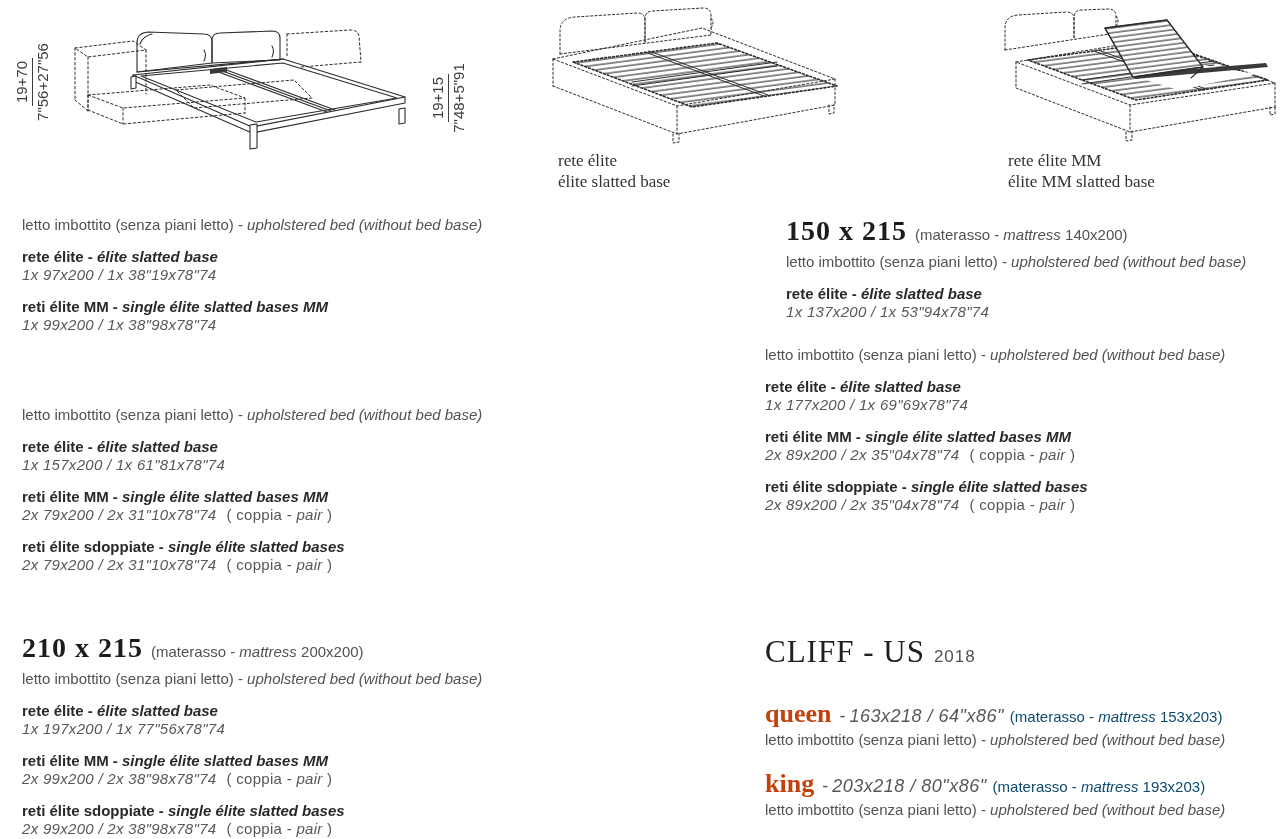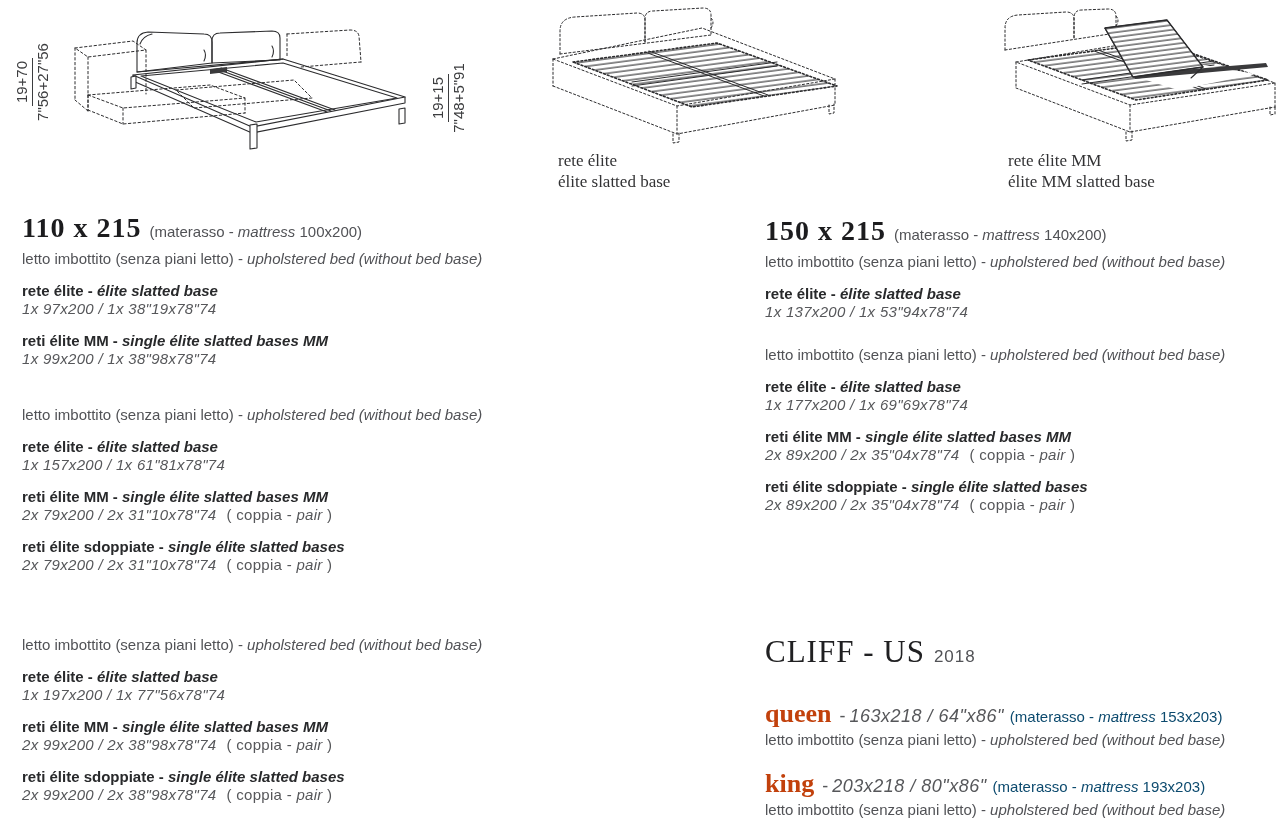--- a/index.html
+++ b/index.html
@@ -214,23 +214,20 @@
 <div class="diagram-caption" style="left:558px;top:150px">
   <div>rete élite</div>
   <div>élite slatted base</div>
 </div>
 <div class="diagram-caption" style="left:1008px;top:150px">
   <div>rete élite MM</div>
   <div>élite MM slatted base</div>
 </div>
 
 <div class="size-block" style="left:22px;top:213px">
-  <div class="title-row">
-    <span class="size-title">110 x 215</span><span class="title-note"><span>(materasso - </span><i>mattress</i><span> 100x200)</span></span>
-  </div>
   <div class="subtitle"><span>letto imbottito (senza piani letto) - </span><i>upholstered bed (without bed base)</i></div>
   <div class="opt">
     <div class="opt-name"><span>rete élite - </span><i>élite slatted base</i></div>
     <div class="opt-dims"><span>1x 97x200 / 1x 38"19x78"74</span></div>
   </div>
   <div class="opt">
     <div class="opt-name"><span>reti élite MM - </span><i>single élite slatted bases MM</i></div>
     <div class="opt-dims"><span>1x 99x200 / 1x 38"98x78"74</span></div>
   </div>
 </div>
@@ -245,36 +242,39 @@
     <div class="opt-name"><span>reti élite MM - </span><i>single élite slatted bases MM</i></div>
     <div class="opt-dims"><span>2x 79x200 / 2x 31"10x78"74</span><span class="copnote"><span>( coppia - </span><i>pair</i><span> )</span></span></div>
   </div>
   <div class="opt">
     <div class="opt-name"><span>reti élite sdoppiate - </span><i>single élite slatted bases</i></div>
     <div class="opt-dims"><span>2x 79x200 / 2x 31"10x78"74</span><span class="copnote"><span>( coppia - </span><i>pair</i><span> )</span></span></div>
   </div>
 </div>
 
 <div class="size-block" style="left:22px;top:633px">
+  <div class="title-row">
+    <span class="size-title">210 x 215</span><span class="title-note"><span>(materasso - </span><i>mattress</i><span> 200x200)</span></span>
+  </div>
   <div class="subtitle"><span>letto imbottito (senza piani letto) - </span><i>upholstered bed (without bed base)</i></div>
   <div class="opt">
     <div class="opt-name"><span>rete élite - </span><i>élite slatted base</i></div>
     <div class="opt-dims"><span>1x 197x200 / 1x 77"56x78"74</span></div>
   </div>
   <div class="opt">
     <div class="opt-name"><span>reti élite MM - </span><i>single élite slatted bases MM</i></div>
     <div class="opt-dims"><span>2x 99x200 / 2x 38"98x78"74</span><span class="copnote"><span>( coppia - </span><i>pair</i><span> )</span></span></div>
   </div>
   <div class="opt">
     <div class="opt-name"><span>reti élite sdoppiate - </span><i>single élite slatted bases</i></div>
     <div class="opt-dims"><span>2x 99x200 / 2x 38"98x78"74</span><span class="copnote"><span>( coppia - </span><i>pair</i><span> )</span></span></div>
   </div>
 </div>
 
-<div class="size-block" style="left:765px;top:216px">
+<div class="size-block" style="left:786px;top:216px">
   <div class="title-row">
     <span class="size-title">150 x 215</span><span class="title-note"><span>(materasso - </span><i>mattress</i><span> 140x200)</span></span>
   </div>
   <div class="subtitle"><span>letto imbottito (senza piani letto) - </span><i>upholstered bed (without bed base)</i></div>
   <div class="opt">
     <div class="opt-name"><span>rete élite - </span><i>élite slatted base</i></div>
     <div class="opt-dims"><span>1x 137x200 / 1x 53"94x78"74</span></div>
   </div>
 </div>
 

